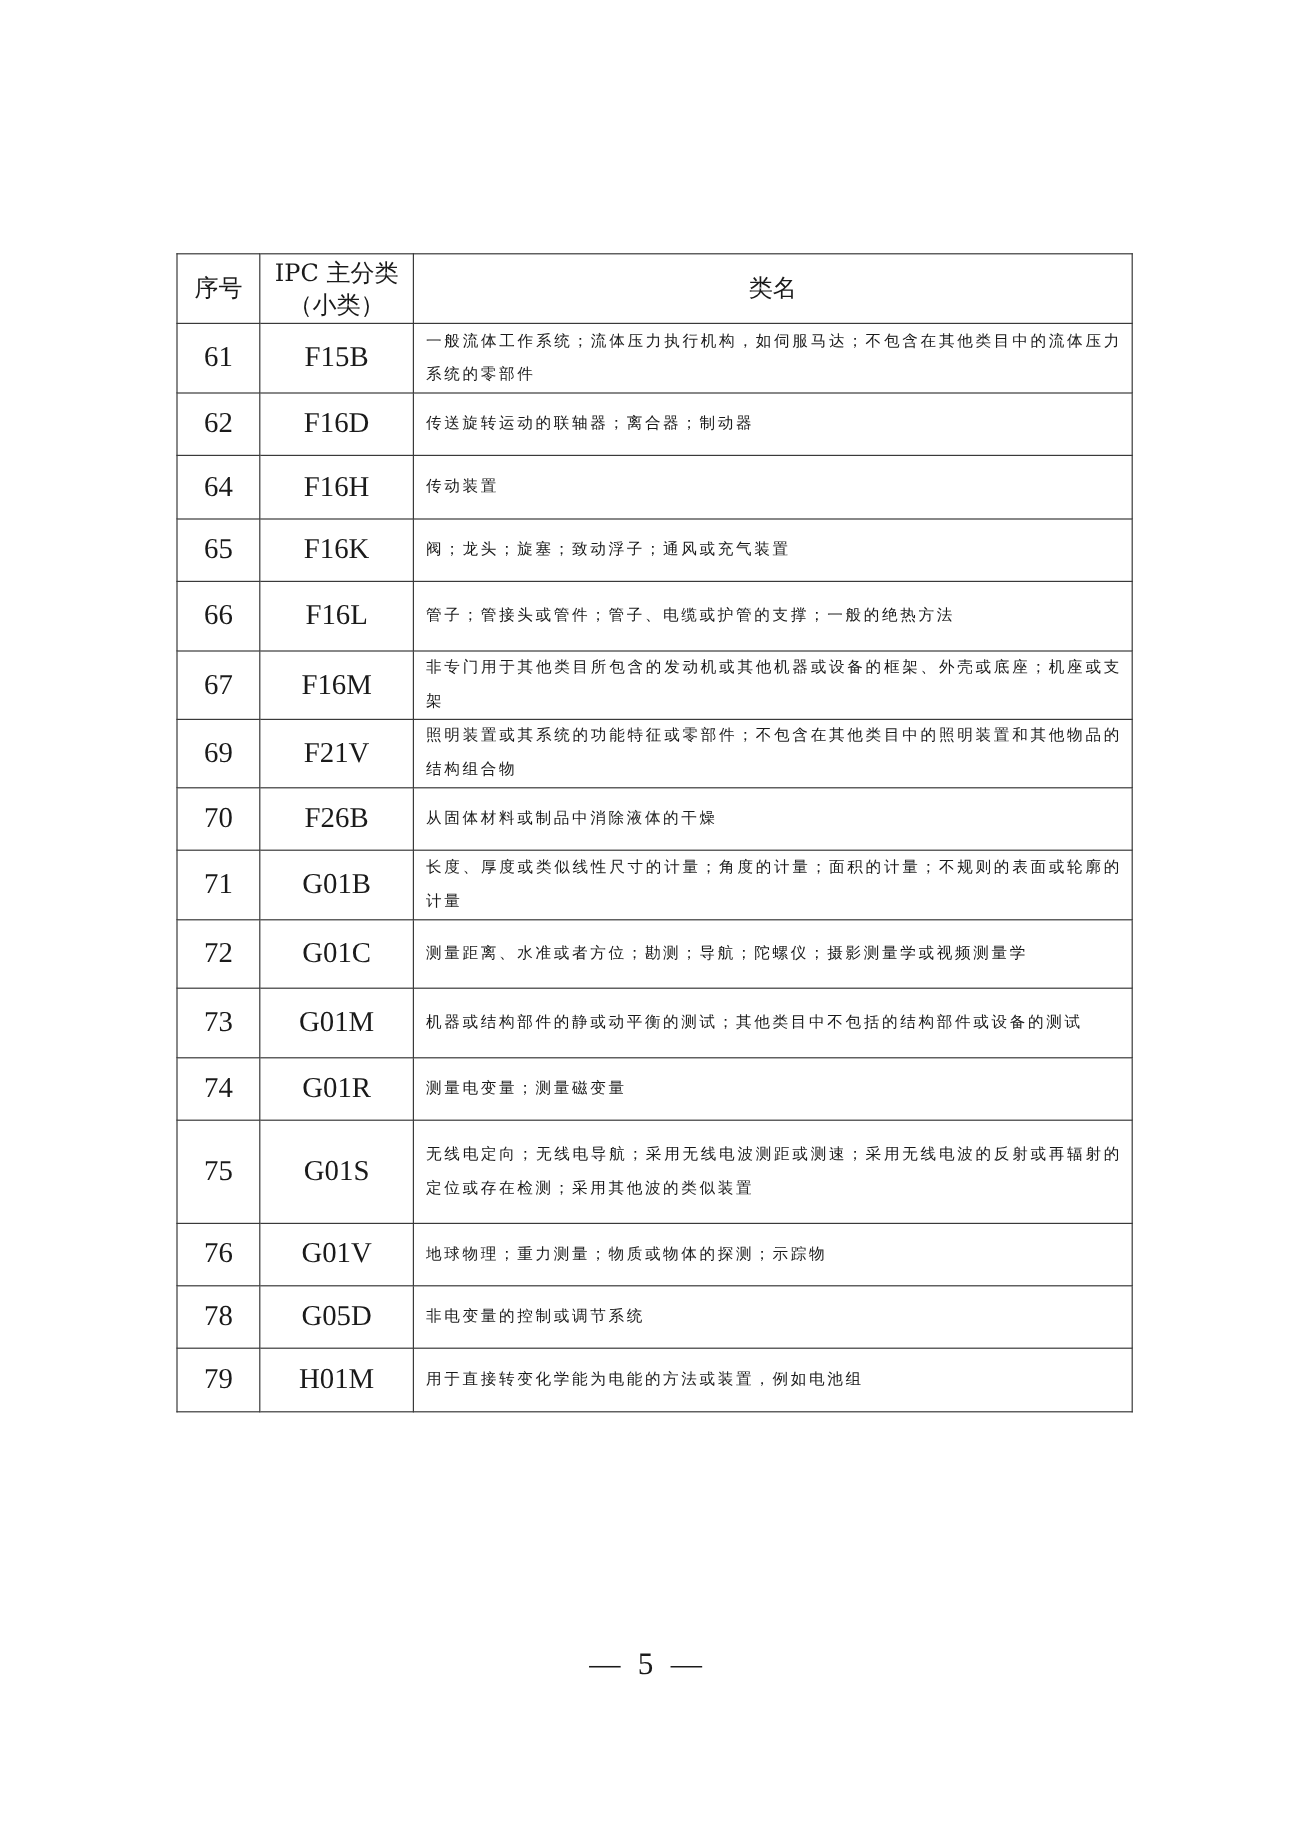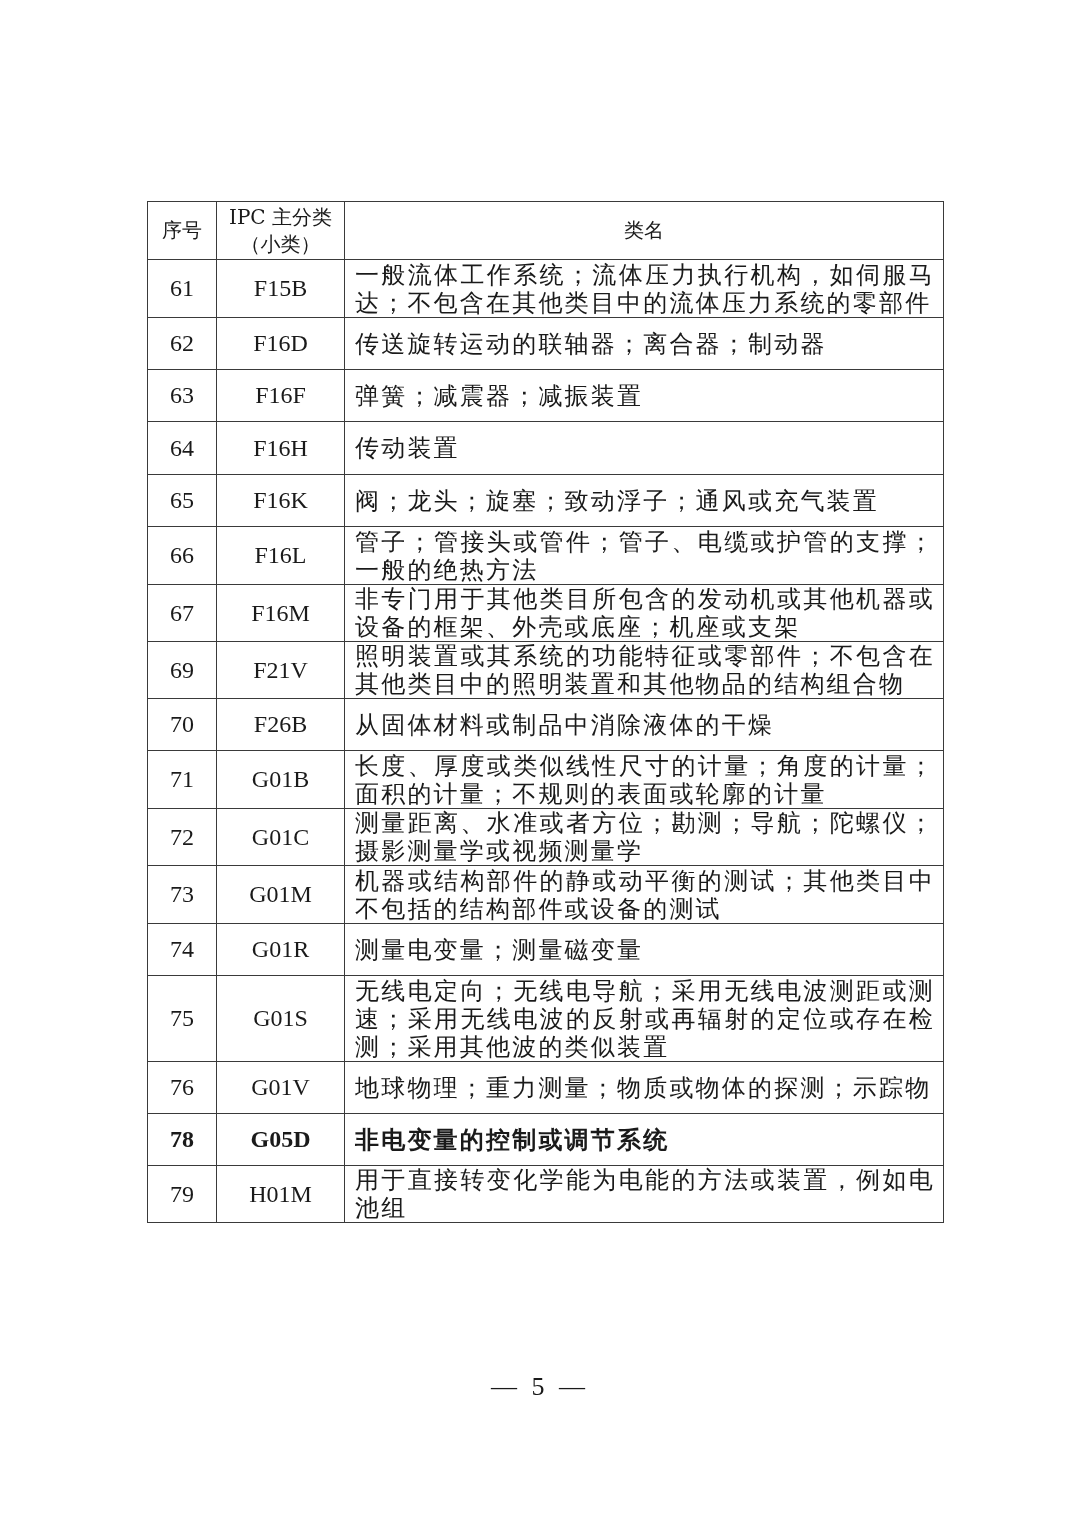--- a/index.html
+++ b/index.html
@@ -11,21 +11,21 @@
       width: 1080px;
       height: 1527px;
       position: relative;
       font-family: "DejaVu Serif", "Liberation Serif", serif;
       color: #1a1a1a;
       overflow: hidden;
     }
     .page-table {
       position: absolute;
       left: 147px;
-      top: 201px;
+      top: 211px;
       width: 796px;
       border-collapse: collapse;
       table-layout: fixed;
     }
     .page-table td, .page-table th {
       border: 1.3px solid #3a3a3a;
       padding: 0;
       vertical-align: middle;
     }
     .col-no { width: 69px; }
@@ -37,21 +37,21 @@
       text-align: center;
       line-height: 27px;
       height: 57px;
     }
     .cell-no, .cell-ipc {
       text-align: center;
       font-family: "Liberation Serif", "DejaVu Serif", serif;
       font-size: 24px;
     }
     .cell-name {
-      font-size: 24px;
+      font-size: 13px;
       line-height: 28px;
       padding: 0 8px 0 10px !important;
       letter-spacing: 2.2px;
       text-align: justify;
     }
     .page-footer {
       position: absolute;
       left: 0;
       width: 1080px;
       top: 1372px;
@@ -83,25 +83,20 @@
   <tbody id="table-body">
     <tr style="height: 58px;">
         <td class="cell-no">61</td>
         <td class="cell-ipc">F15B</td>
         <td class="cell-name">一般流体工作系统；流体压力执行机构，如伺服马达；不包含在其他类目中的流体压力系统的零部件</td>
       </tr>
     <tr style="height: 52px;">
         <td class="cell-no">62</td>
         <td class="cell-ipc">F16D</td>
         <td class="cell-name">传送旋转运动的联轴器；离合器；制动器</td>
-      </tr>
-    <tr style="height: 52px;">
-        <td class="cell-no">63</td>
-        <td class="cell-ipc">F16F</td>
-        <td class="cell-name">弹簧；减震器；减振装置</td>
       </tr>
     <tr style="height: 53px;">
         <td class="cell-no">64</td>
         <td class="cell-ipc">F16H</td>
         <td class="cell-name">传动装置</td>
       </tr>
     <tr style="height: 52px;">
         <td class="cell-no">65</td>
         <td class="cell-ipc">F16K</td>
         <td class="cell-name">阀；龙头；旋塞；致动浮子；通风或充气装置</td>
@@ -149,21 +144,21 @@
     <tr style="height: 86px;">
         <td class="cell-no">75</td>
         <td class="cell-ipc">G01S</td>
         <td class="cell-name">无线电定向；无线电导航；采用无线电波测距或测速；采用无线电波的反射或再辐射的定位或存在检测；采用其他波的类似装置</td>
       </tr>
     <tr style="height: 52px;">
         <td class="cell-no">76</td>
         <td class="cell-ipc">G01V</td>
         <td class="cell-name">地球物理；重力测量；物质或物体的探测；示踪物</td>
       </tr>
-    <tr style="height: 52px; font-weight: bold;">
+    <tr style="height: 52px;">
         <td class="cell-no">78</td>
         <td class="cell-ipc">G05D</td>
         <td class="cell-name">非电变量的控制或调节系统</td>
       </tr>
     <tr style="height: 53px;">
         <td class="cell-no">79</td>
         <td class="cell-ipc">H01M</td>
         <td class="cell-name">用于直接转变化学能为电能的方法或装置，例如电池组</td>
       </tr>
   </tbody>

